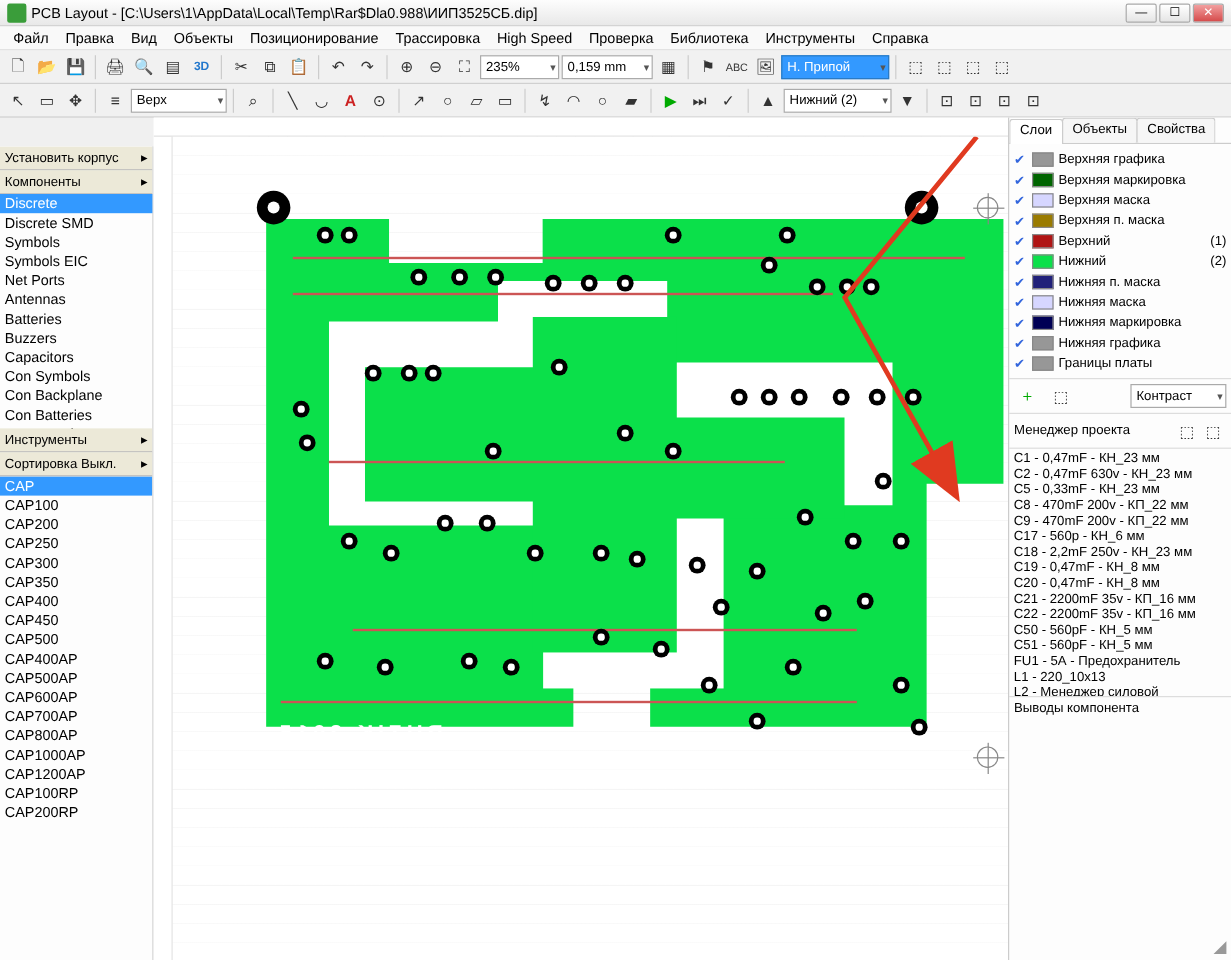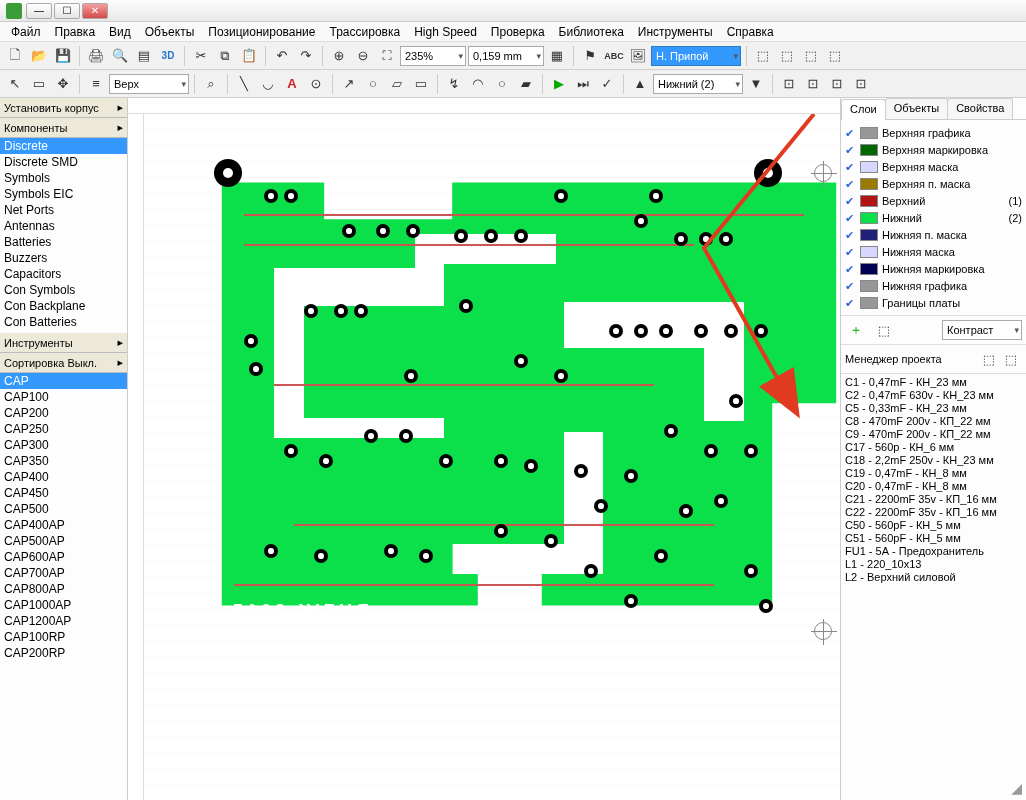--- a/index.html
+++ b/index.html
@@ -11,21 +11,21 @@
 .win-btn { width:26px; height:16px; border:1px solid #aaa; background:linear-gradient(#fff,#e5e5e5); border-radius:2px; font-size:10px; text-align:center; line-height:14px; cursor:pointer; }
 .menu-bar { height:20px; background:#f9f9f9; display:flex; align-items:center; padding:0 4px; font-size:12px; border-bottom:1px solid #ddd; }
 .menu-item { padding:2px 7px; cursor:pointer; }
 .toolbar { height:28px; background:#f1f1f1; border-bottom:1px solid #d0d0d0; display:flex; align-items:center; padding:0 4px; gap:2px; }
 .tb { width:22px; height:22px; border:1px solid transparent; display:flex; align-items:center; justify-content:center; cursor:pointer; font-size:13px; color:#333; border-radius:2px; }
 .sep { width:1px; height:20px; background:#ccc; margin:0 3px; }
 .combo { height:20px; border:1px solid #aaa; background:#fff; font-size:11px; padding:0 14px 0 4px; position:relative; cursor:pointer; display:flex; align-items:center; }
 .combo::after { content:"▾"; position:absolute; right:2px; color:#555; font-size:9px; }
 .combo.sel { background:#3399ff; color:#fff; border-color:#2a7ac4; }
 .main { display:flex; height:calc(800px - 22px - 20px - 28px - 28px); }
-.left-panel { width:128px; background:#fdfdfd; border-right:1px solid #ccc; display:flex; flex-direction:column; overflow:hidden; }
+.left-panel { width:128px; background:#fdfdfd; border-right:1px solid #ccc; display:flex; flex-direction:column; overflow:hidden;margin-top:24px; }
 .lp-head { height:20px; background:#ece9d8; border-bottom:1px solid #bbb; display:flex; align-items:center; padding:0 4px; font-size:11px; }
 .lp-head .arrow { margin-left:auto; }
 .lp-list { overflow-y:auto; overflow-x:hidden; flex:1; }
 .lp-item { padding:1px 4px; white-space:nowrap; cursor:pointer; font-size:12px; }
 .lp-item.sel { background:#3399ff; color:#fff; }
 .lp-footer { height:110px; border-top:1px solid #ccc; padding:4px; background:#fff; font-size:11px; }
 .cap-preview { width:72px; height:28px; border:3px solid #0a8; border-radius:14px; margin-top:8px; display:flex; align-items:center; justify-content:space-around; }
 .cap-preview span { width:14px; height:14px; border:2px solid #333; }
 .cap-preview span:first-child { background:#333; }
 .canvas { flex:1; position:relative; background:#fff; overflow:hidden; }
@@ -58,20 +58,21 @@
 .proj-list { flex:1; overflow-y:auto; padding:2px 4px; font-size:11px; line-height:13px; }
 .proj-foot { padding:3px 4px; border-top:1px solid #ddd; }
 ::-webkit-scrollbar { width:14px; height:14px; }
 ::-webkit-scrollbar-thumb { background:#cdcdcd; border:1px solid #aaa; }
 </style>
 </head>
 <body>
 
 <div class="title-bar">
   <div class="icon"></div>
+  <div class="title-text">PCB Layout - [C:\Users\1\AppData\Local\Temp\Rar$Dla0.988\ИИП3525СБ.dip]</div>
   <div class="win-ctrl">
     <div class="win-btn">—</div>
     <div class="win-btn">☐</div>
     <div class="win-btn" style="background:linear-gradient(#f2a0a0,#d54a4a);color:#fff">✕</div>
   </div>
 </div>
 
 <div class="menu-bar">
   <span class="menu-item">Файл</span>
   <span class="menu-item">Правка</span>
@@ -104,21 +105,21 @@
   <div class="tb">↷</div>
   <div class="sep"></div>
   <div class="tb">⊕</div>
   <div class="tb">⊖</div>
   <div class="tb">⛶</div>
   <div class="combo" style="width:66px">235%</div>
   <div class="combo" style="width:76px">0,159 mm</div>
   <div class="tb">▦</div>
   <div class="sep"></div>
   <div class="tb">⚑</div>
-  <div class="tb" style="font-size:9px;font-weight:bold">ABC</div>
+  <div class="tb" style="font-size:9px;font-weight:normal">ABC</div>
   <div class="tb">🖼</div>
   <div class="combo sel" style="width:90px">Н. Припой</div>
   <div class="sep"></div>
   <div class="tb">⬚</div>
   <div class="tb">⬚</div>
   <div class="tb">⬚</div>
   <div class="tb">⬚</div>
 </div>
 
 <div class="toolbar">
@@ -395,19 +396,20 @@
         <div>C17 - 560p - КН_6 мм</div>
         <div>C18 - 2,2mF 250v - КН_23 мм</div>
         <div>C19 - 0,47mF - КН_8 мм</div>
         <div>C20 - 0,47mF - КН_8 мм</div>
         <div>C21 - 2200mF 35v - КП_16 мм</div>
         <div>C22 - 2200mF 35v - КП_16 мм</div>
         <div>C50 - 560pF - КН_5 мм</div>
         <div>C51 - 560pF - КН_5 мм</div>
         <div>FU1 - 5А - Предохранитель</div>
         <div>L1 - 220_10x13</div>
-        <div>L2 - Верхний силовой</div>
-      </div>
+        <div>L2 - Менеджер силовой</div>
+      </div>
+    <div class="proj-foot">Выводы компонента</div>
     <div style="flex:1;position:relative">
       <div style="position:absolute;right:4px;bottom:4px;font-size:14px;color:#999">◢</div>
     </div>
   </div>
 </div>
 
 </body></html>

